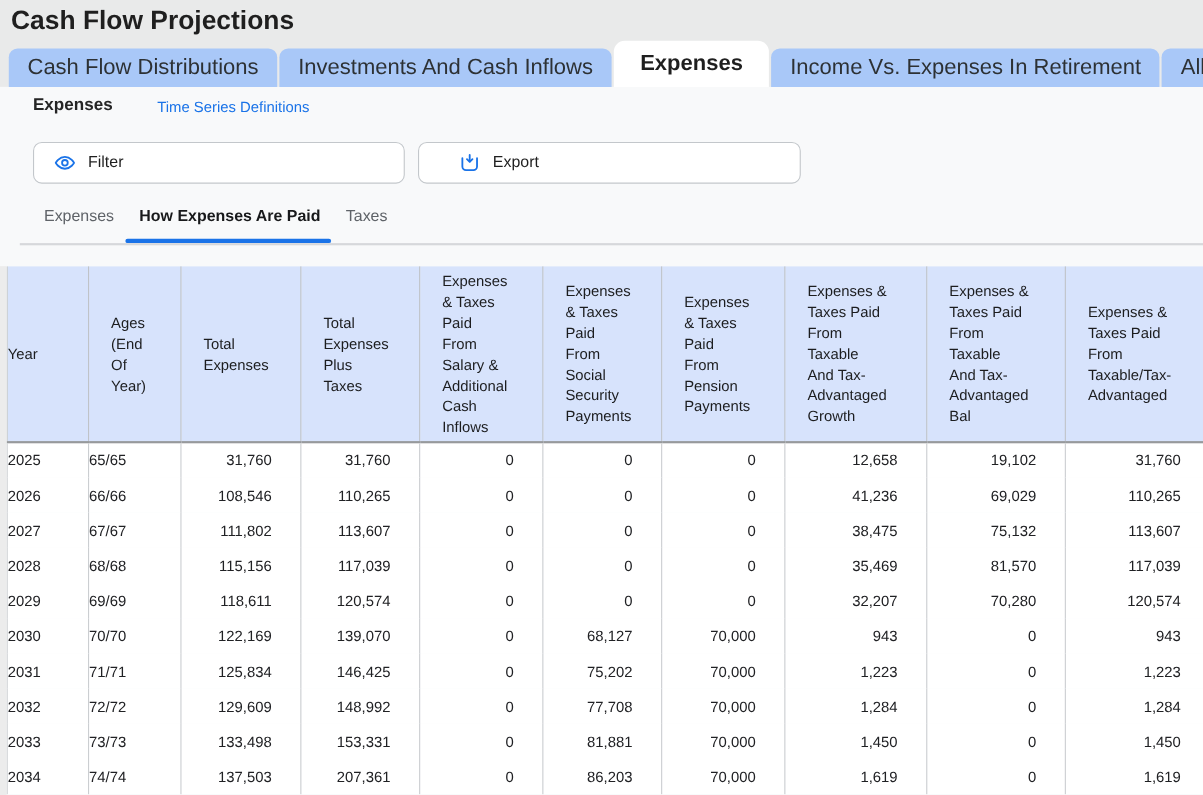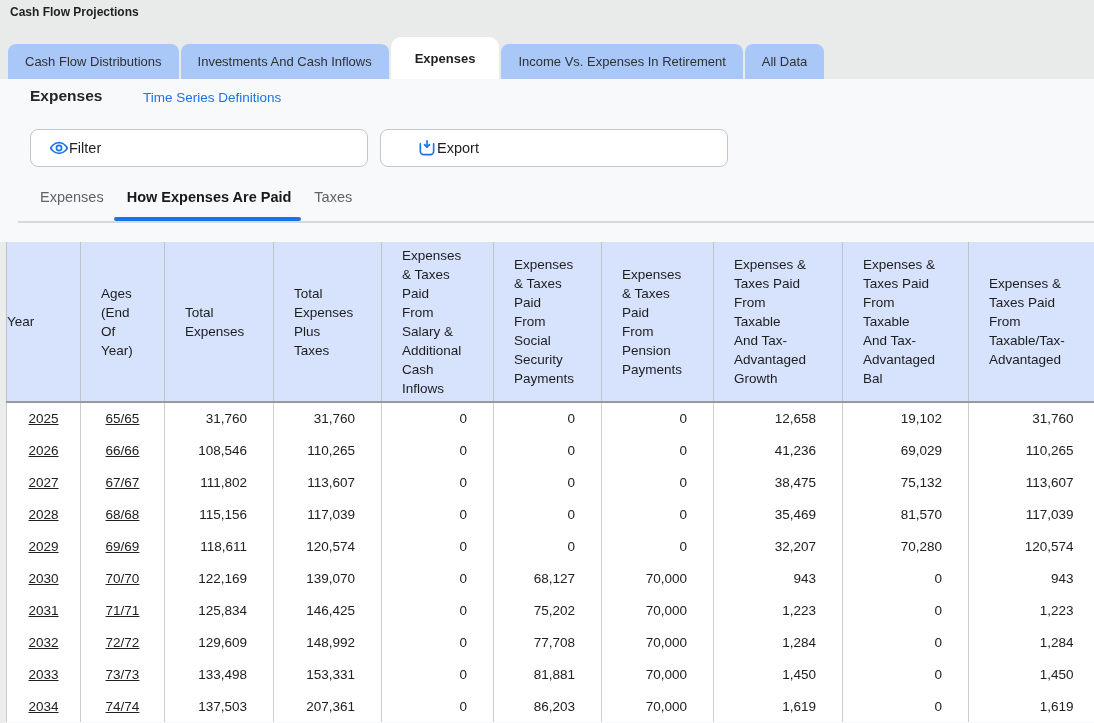--- a/index.html
+++ b/index.html
@@ -12,34 +12,34 @@
     --grid-line:#c6c9cc;
     --divider:#d6d8db;
   }
   *{margin:0;padding:0;box-sizing:border-box;}
   html,body{width:1094px;height:723px;}
   body{font-family:"Liberation Sans", sans-serif;background:var(--content-bg);}
   #page{position:relative;width:1094px;height:723px;overflow:hidden;background:var(--content-bg);}
 
   
   .topbar{position:absolute;top:0;left:0;width:1094px;height:79px;background:var(--topbar-bg);}
-  .page-title{position:absolute;top:5px;left:10px;font-size:12px;font-weight:700;color:#1f1f1f;}
+  .page-title{position:absolute;top:5px;left:10px;font-size:24px;font-weight:700;color:#1f1f1f;}
   .tabs{position:absolute;left:8px;bottom:0;display:flex;align-items:flex-end;gap:2px;}
   .tab{height:35px;display:flex;align-items:center;padding:0 17px;background:var(--tab-bg);
-       border-radius:8px 8px 0 0;font-size:13px;color:#2d3134;cursor:pointer;white-space:nowrap;}
+       border-radius:8px 8px 0 0;font-size:20px;color:#2d3134;cursor:pointer;white-space:nowrap;}
   .tab.active{height:42px;background:var(--tab-active-bg);border-radius:10px 10px 0 0;
        font-weight:700;color:#1f1f1f;padding:0 24px;}
 
   
   .section-heading{position:absolute;top:87px;left:30px;font-size:15.5px;font-weight:700;color:#252525;}
   .ts-link{position:absolute;top:90px;left:143px;font-size:13.5px;color:var(--accent);cursor:pointer;text-decoration:none;text-align:right;}
 
   
   .btn{position:absolute;top:129px;height:38px;background:#fff;border:1px solid #c3c7cb;border-radius:8px;
-       display:flex;align-items:center;padding-left:18px;font-size:14.5px;color:#1f1f1f;cursor:pointer;}
+       display:flex;align-items:center;gap:11px;padding-left:18px;font-size:14.5px;color:#1f1f1f;cursor:pointer;}
   .btn-filter{left:30px;width:338px;}
   .btn-export{left:380px;width:348px;padding-left:36px;}
   .btn svg{color:var(--accent);flex:0 0 auto;}
 
   
   .subtabs{position:absolute;left:40px;top:189px;display:flex;gap:23px;font-size:14.5px;}
   .subtab{position:relative;color:#5f6368;cursor:pointer;padding-bottom:18px;white-space:nowrap;}
   .subtab.active{color:#18191b;font-weight:700;}
   .subtab.active::after{content:"";position:absolute;left:-13px;right:-10px;top:28px;height:4px;
        background:var(--accent);border-radius:3px;}
@@ -52,21 +52,21 @@
   col.c0{width:74px;}  col.c1{width:84px;}  col.c2{width:109px;} col.c3{width:108px;}
   col.c4{width:112px;} col.c5{width:108px;} col.c6{width:112px;} col.c7{width:129px;}
   col.c8{width:126px;} col.c9{width:131px;}
   thead tr{height:160px;}
   th{background:var(--header-bg);border-left:1px solid #bfc3c8;border-bottom:2px solid #97999c;
      font-weight:400;font-size:13.5px;line-height:19px;color:#1c1d1f;text-align:left;
      vertical-align:middle;white-space:pre-line;padding:0 6px 0 20px;}
   th.col-year{text-align:left;padding:0;}
   tbody tr{height:32px;background:#ffffff;}
   td{border-left:1px solid #cbced1;font-size:13.5px;color:#202124;}
-  td.center{text-align:center;text-decoration:underline;}
+  td.center{text-align:left;}
   td.num{text-align:right;padding-right:26px;}
 </style>
 </head>
 <body>
 
 <div id="page">
 
   <div class="topbar">
     <div class="page-title">Cash Flow Projections</div>
     <div class="tabs">

